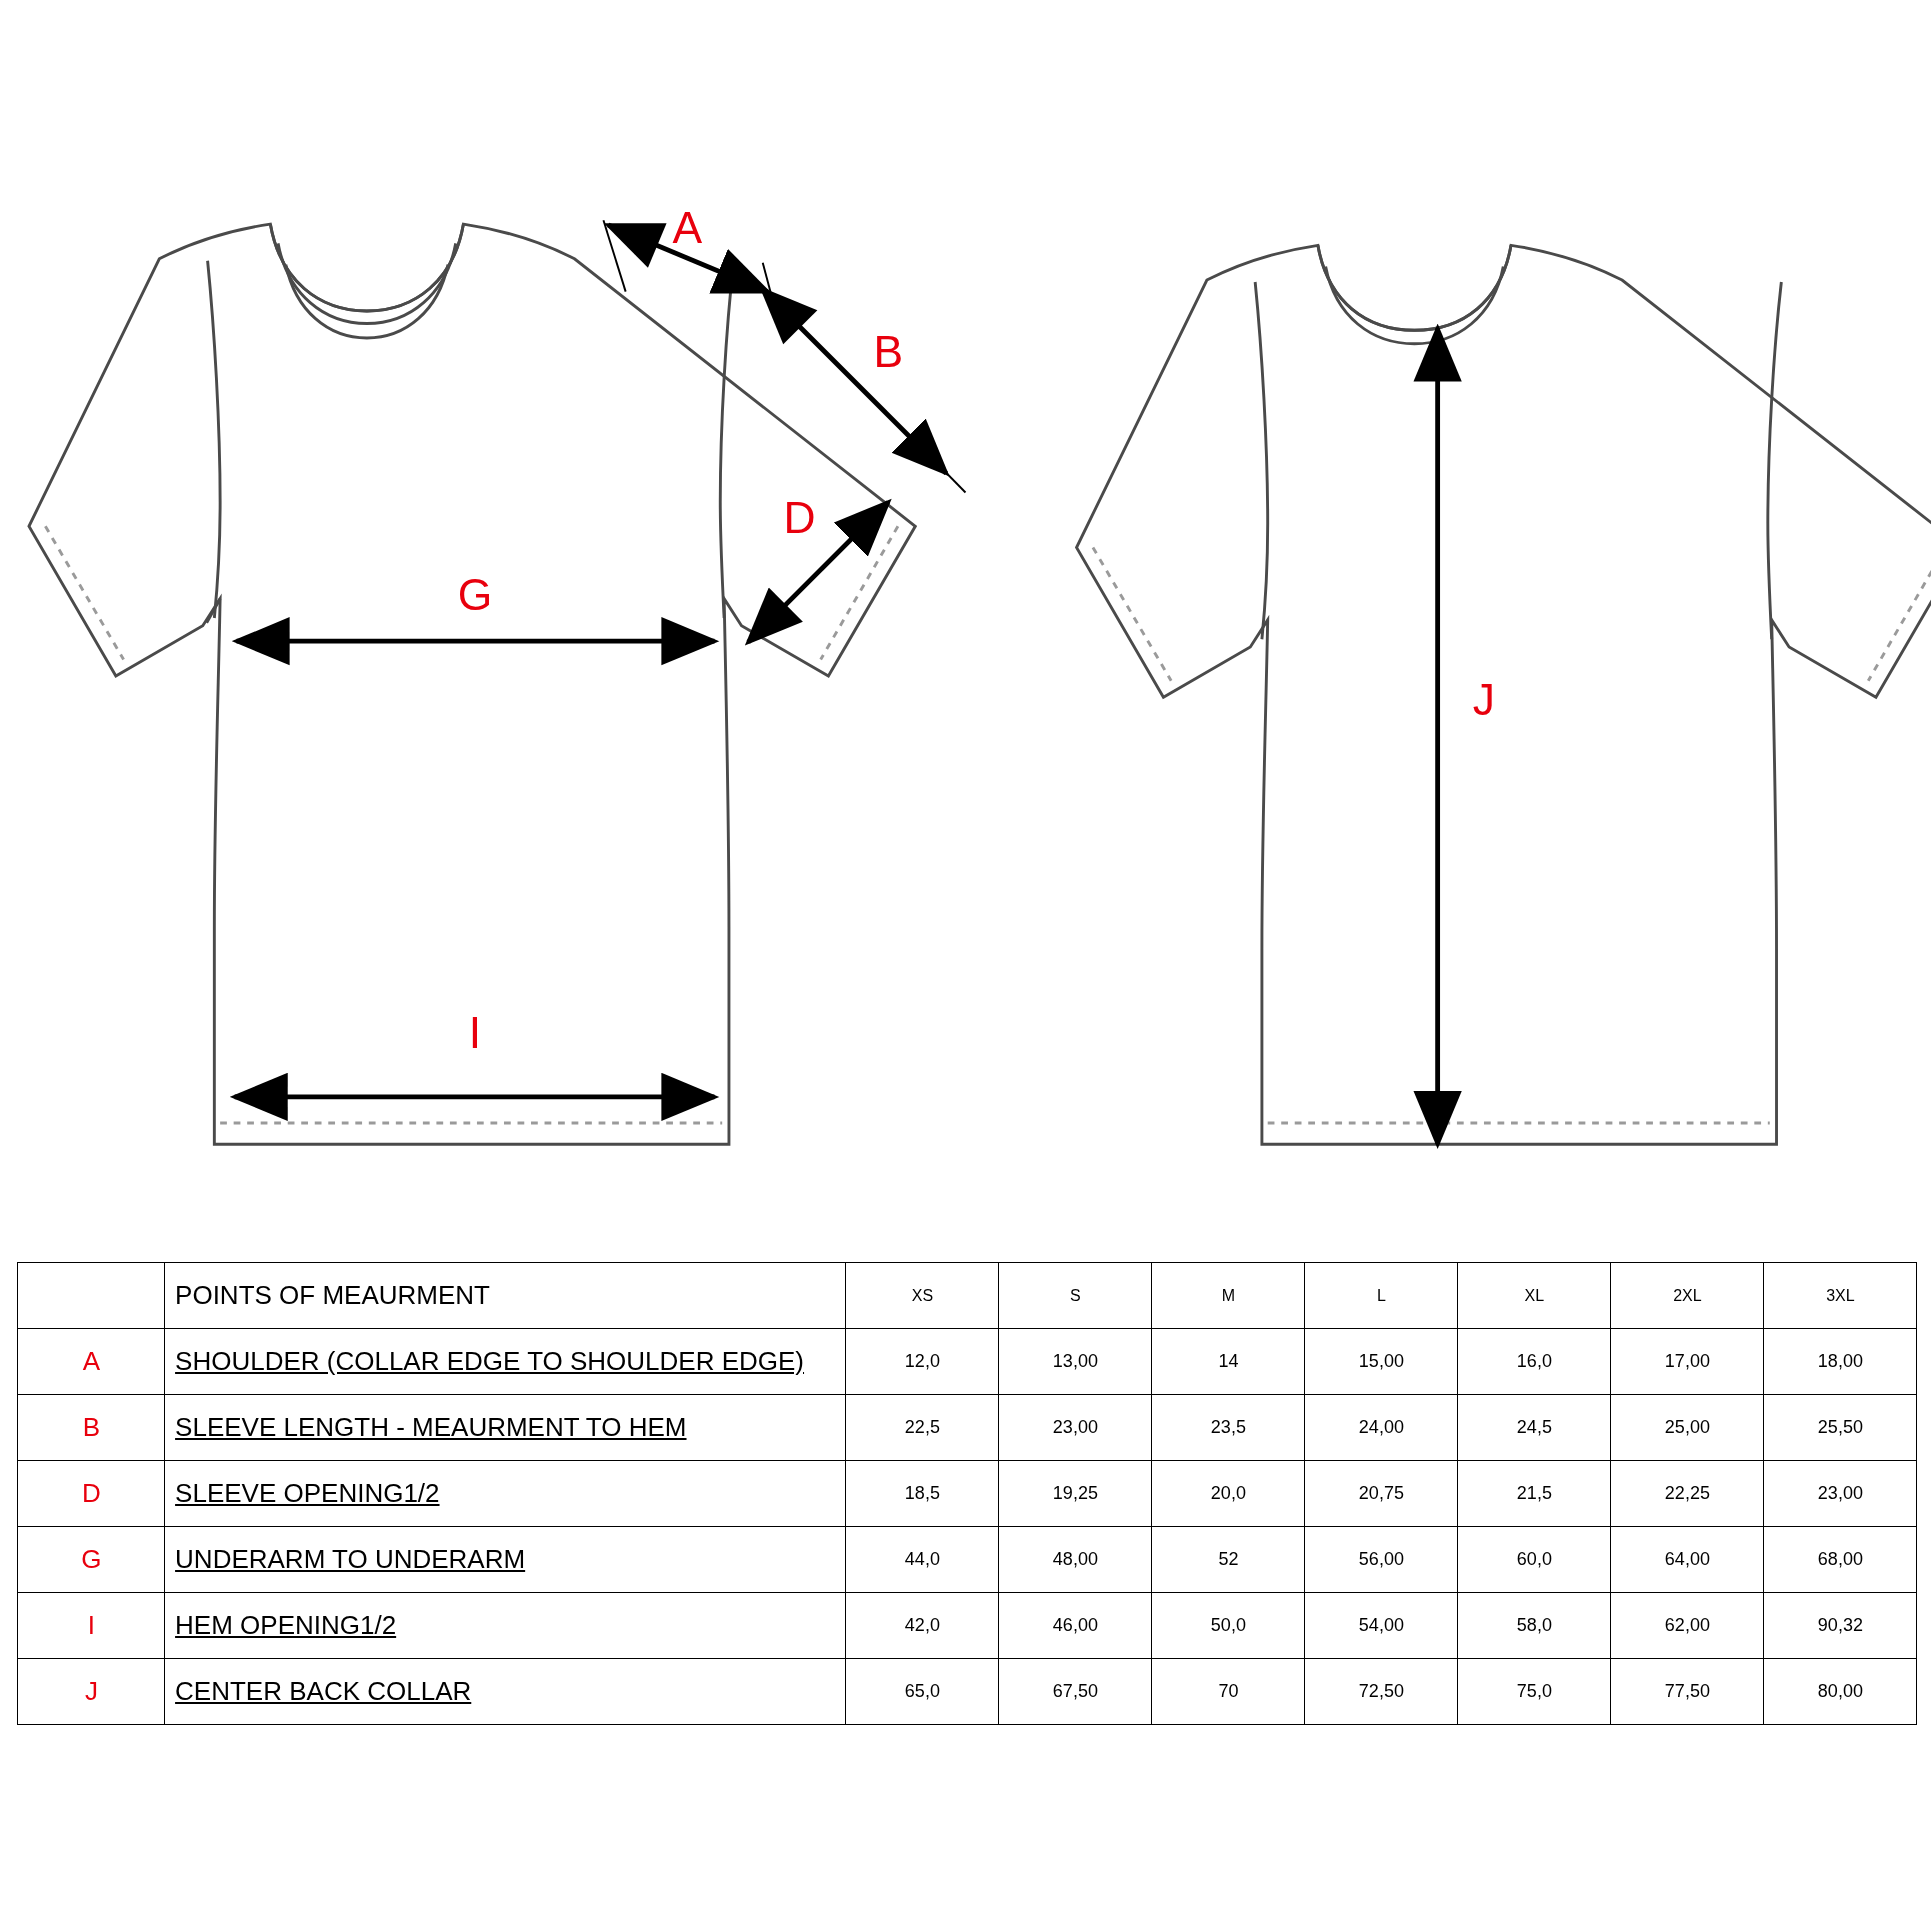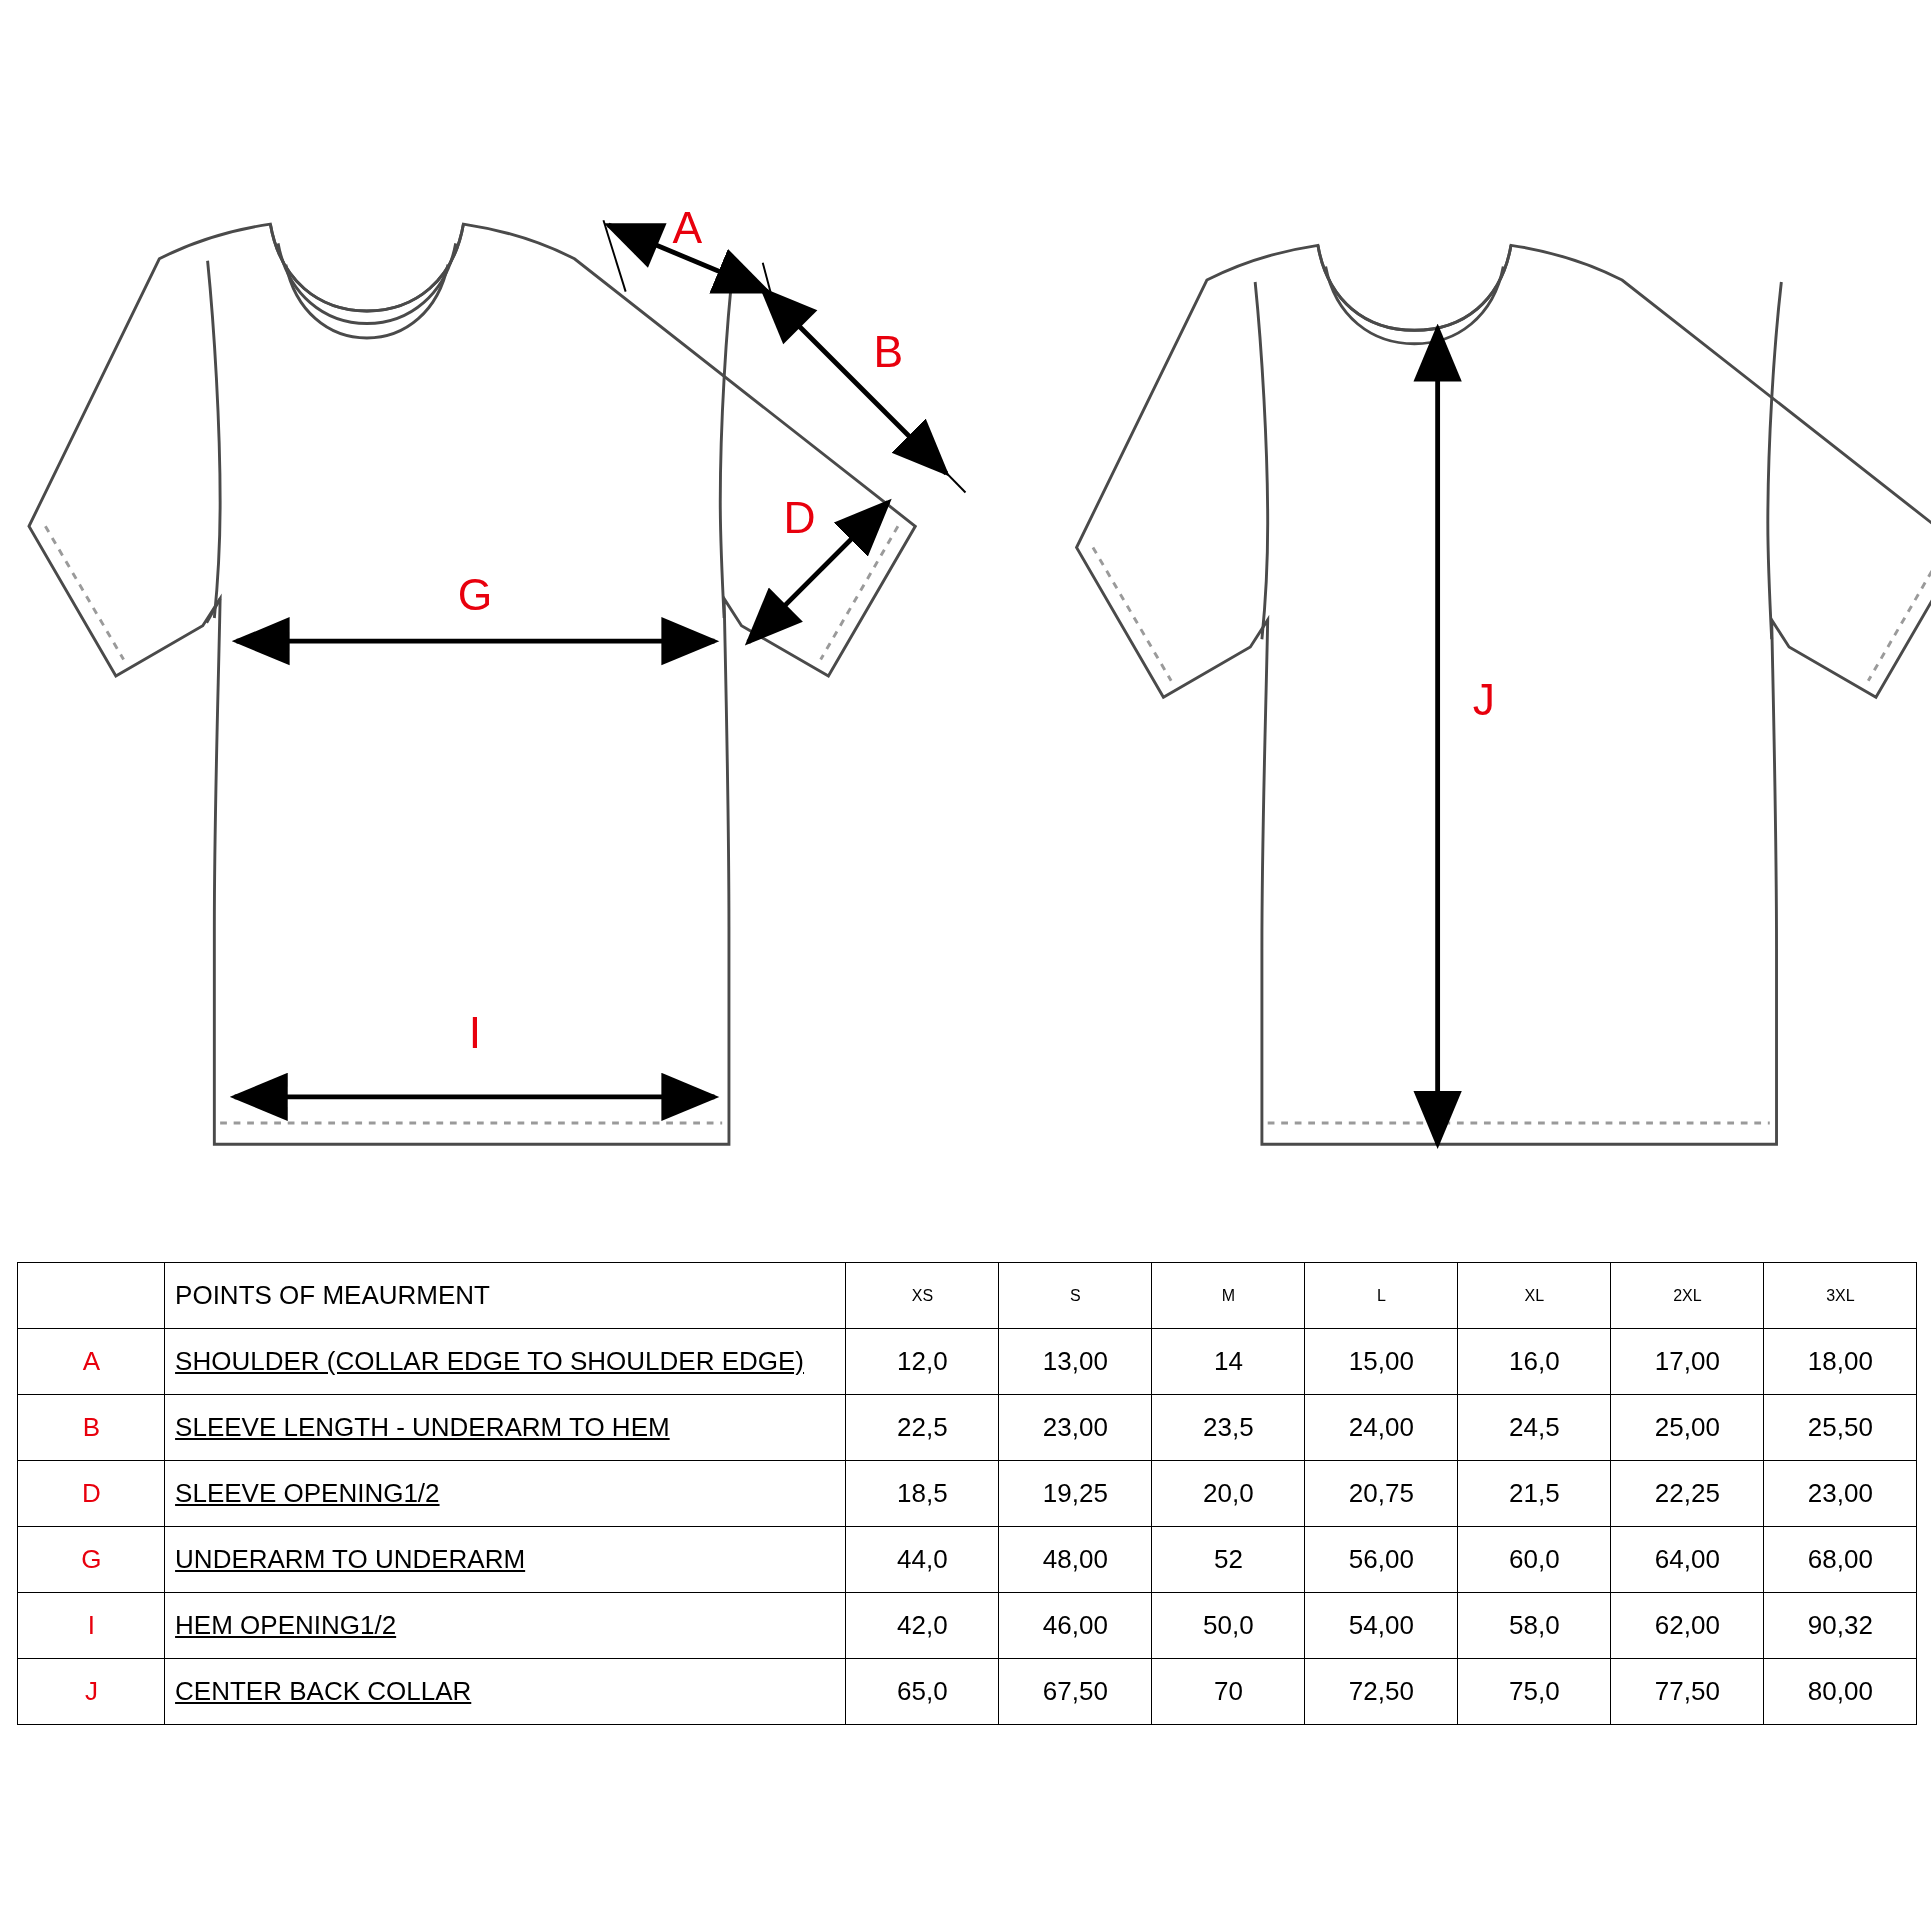--- a/index.html
+++ b/index.html
@@ -61,21 +61,21 @@
     font-size: 26px;
   }
   .name-cell {
     text-align: left;
     font-size: 26px;
     padding-left: 17.4px;
     text-decoration: underline;
   }
   .size-cell {
     text-align: center;
-    font-size: 26px;
+    font-size: 18px;
   }
   .hdr-blank { border-top: 1.9px solid #000; }
   .hdr-name {
     text-align: left;
     font-weight: bold;
     font-size: 26px;
     padding-left: 17.4px;
   }
   .hdr-size {
     text-align: center;
@@ -229,21 +229,21 @@
         <td class="size-cell">12,0</td>
         <td class="size-cell">13,00</td>
         <td class="size-cell">14</td>
         <td class="size-cell">15,00</td>
         <td class="size-cell">16,0</td>
         <td class="size-cell">17,00</td>
         <td class="size-cell">18,00</td>
       </tr>
       <tr>
         <td class="key-cell">B</td>
-        <td class="name-cell">SLEEVE LENGTH - UNDERARM TO HEM</td>
+        <td class="name-cell">SLEEVE LENGTH - MEAURMENT TO HEM</td>
         <td class="size-cell">22,5</td>
         <td class="size-cell">23,00</td>
         <td class="size-cell">23,5</td>
         <td class="size-cell">24,00</td>
         <td class="size-cell">24,5</td>
         <td class="size-cell">25,00</td>
         <td class="size-cell">25,50</td>
       </tr>
       <tr>
         <td class="key-cell">D</td>

